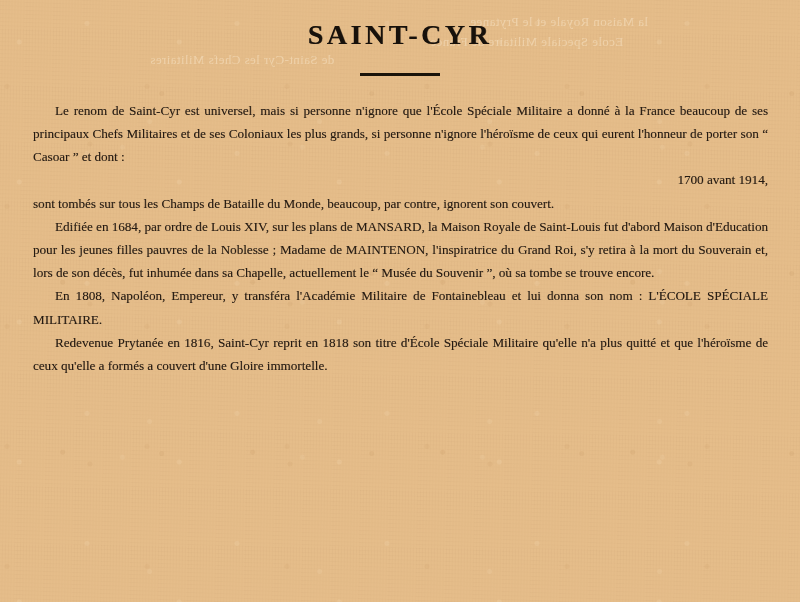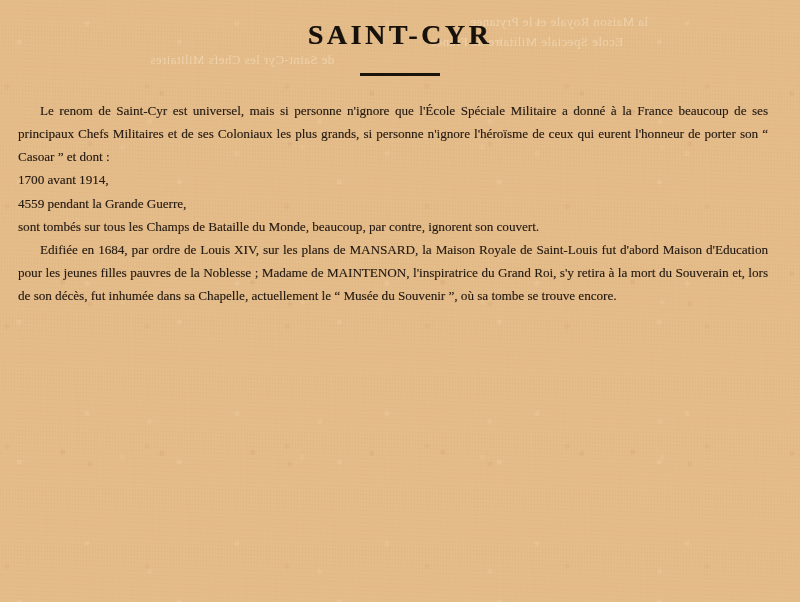--- a/index.html
+++ b/index.html
@@ -123,21 +123,21 @@
   }
   .rule {
     display: inline-block;
     width: 80px;
     height: 3px;
     background: #1a1309;
     vertical-align: middle;
   }
 
   .body {
-    margin: 0 32px 0 18px;
+    margin: 0 32px 0 33px;
     font-size: 13.1px;
     line-height: 23.2px;
     text-align: justify;
     color: #241a12;
     text-shadow: 0.35px 0 0 rgba(36,26,18,0.35);
   }
 
   p.para {
     margin: 0;
     text-indent: 22px;
@@ -148,21 +148,21 @@
     text-indent: 0;
   }
 
   .stats {
     margin: 0;
     text-align: center;
     text-indent: 0;
   }
   .stats .stat-line {
     display: block;
-    text-align: left;
+    text-align: right;
   }
 </style>
 </head>
 <body>
 
 <div id="page">
 
   <div class="grain"></div>
   <div class="grain2"></div>
 
@@ -179,26 +179,27 @@
     <div class="rule-wrap">
       <span class="rule"></span>
     </div>
 
     <div class="body">
 
       <p class="para">Le renom de Saint-Cyr est universel, mais si personne n'ignore que l'École Spéciale Militaire a donné à la France beaucoup de ses principaux Chefs Militaires et de ses Coloniaux les plus grands, si personne n'ignore l'héroïsme de ceux qui eurent l'honneur de porter son “ Casoar ” et dont :</p>
 
       <div class="stats">
         <span class="stat-line">1700 avant 1914,</span>
-        <span class="stat-line">4559 pendant la Grande Guerre,</span>
       </div>
 
       <p class="para noindent">sont tombés sur tous les Champs de Bataille du Monde, beaucoup, par contre, ignorent son couvert.</p>
 
 
       <p class="para">Edifiée en 1684, par ordre de Louis XIV, sur les plans de MANSARD, la Maison Royale de Saint-Louis fut d'abord Maison d'Education pour les jeunes filles pauvres de la Noblesse ; Madame de MAINTENON, l'inspiratrice du Grand Roi, s'y retira à la mort du Souverain et, lors de son décès, fut inhumée dans sa Chapelle, actuellement le “ Musée du Souvenir ”, où sa tombe se trouve encore.</p>
 
 
-
+      <p class="para">En 1808, Napoléon, Empereur, y transféra l'Académie Militaire de Fontainebleau et lui donna son nom : L'ÉCOLE SPÉCIALE MILITAIRE.</p>
+
+      <p class="para">Redevenue Prytanée en 1816, Saint-Cyr reprit en 1818 son titre d'École Spéciale Militaire qu'elle n'a plus quitté et que l'héroïsme de ceux qu'elle a formés a couvert d'une Gloire immortelle.</p>
 
     </div>
   </div>
 </div>
 
 </body></html>

